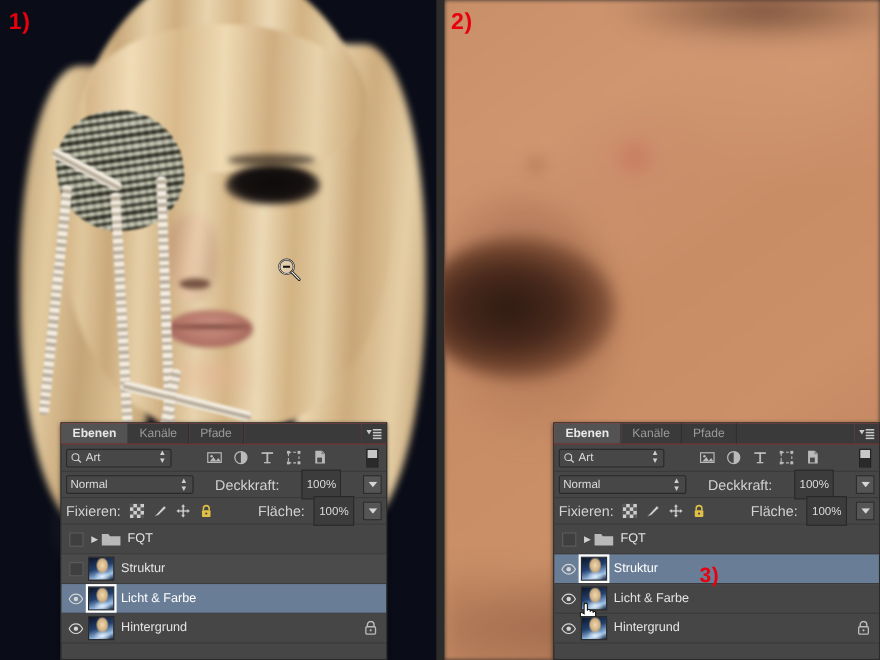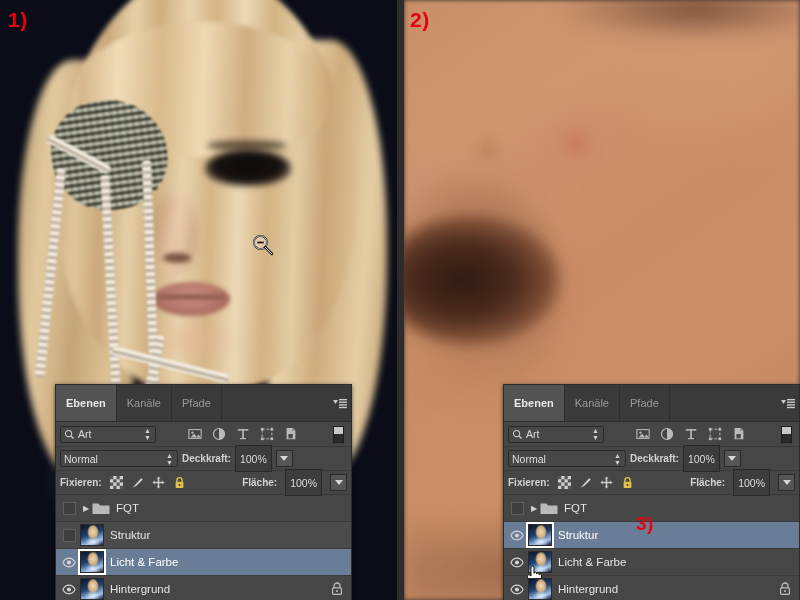--- a/index.html
+++ b/index.html
@@ -206,21 +206,21 @@
     font-size: 11px;
     color: #d6d6d6;
     border: 1px solid #2b2b2b;
     box-shadow: 0 1px 4px rgba(0,0,0,.6);
   }
   #panel-left  { left: 55px;  top: 384px; width: 297px; height: 216px; }
   #panel-right { left: 503px; top: 384px; width: 297px; height: 216px; }
 
   .ps-tabs {
     display: flex; align-items: stretch;
-    height: 37px; background: #ef4444;
+    height: 19px; background: #ef4444;
     border-bottom: 1px solid #2e2e2e;
     position: relative;
     text-align: right;
   }
   .ps-tab {
     padding: 0 10px; display: flex; align-items: center;
     font-size: 11px; color: #9a9a9a; background: #3a3a3a;
     border-right: 1px solid #2e2e2e;
   }
   .ps-tab.active { background: #535353; color: #e8e8e8; font-weight: 600; }
@@ -247,23 +247,23 @@
     font-size: 7px; line-height: 7px; color: #cfcfcf;
   }
   .filter-icons { display: flex; align-items: center; gap: 10px; margin-left: 10px; }
   .f-ico { width: 14px; height: 14px; opacity: .85; }
   .tog-sw {
     width: 11px; height: 17px; margin-left: auto; margin-right: 3px;
     background: linear-gradient(180deg,#c8c8c8 0 50%, #2a2a2a 50% 100%);
     border: 1px solid #1e1e1e;
   }
 
-  .ps-blend-row { height: 24px; gap: 4px; }
+  .ps-blend-row { height: 24px; gap: 20px; }
   .blend-select { width: 118px; }
-  .lbl { color: #d2d2d2; font-size: 10px; white-space: nowrap; font-weight: bold; }
+  .lbl { color: #d2d2d2; font-size: 13px; white-space: nowrap; }
   .num-box {
     height: 27px; min-width: 36px; background: #3c3c3c;
     border: 1px solid #282828; color: #dcdcdc; font-size: 10.5px;
     display: flex; align-items: center; justify-content: center; padding: 0 4px;
   }
   .drop-btn {
     height: 17px; width: 17px; background: #555; border: 1px solid #2a2a2a;
     display: flex; align-items: center; justify-content: center;
   }
   .ps-lock-row { height: 24px; gap: 8px; }

